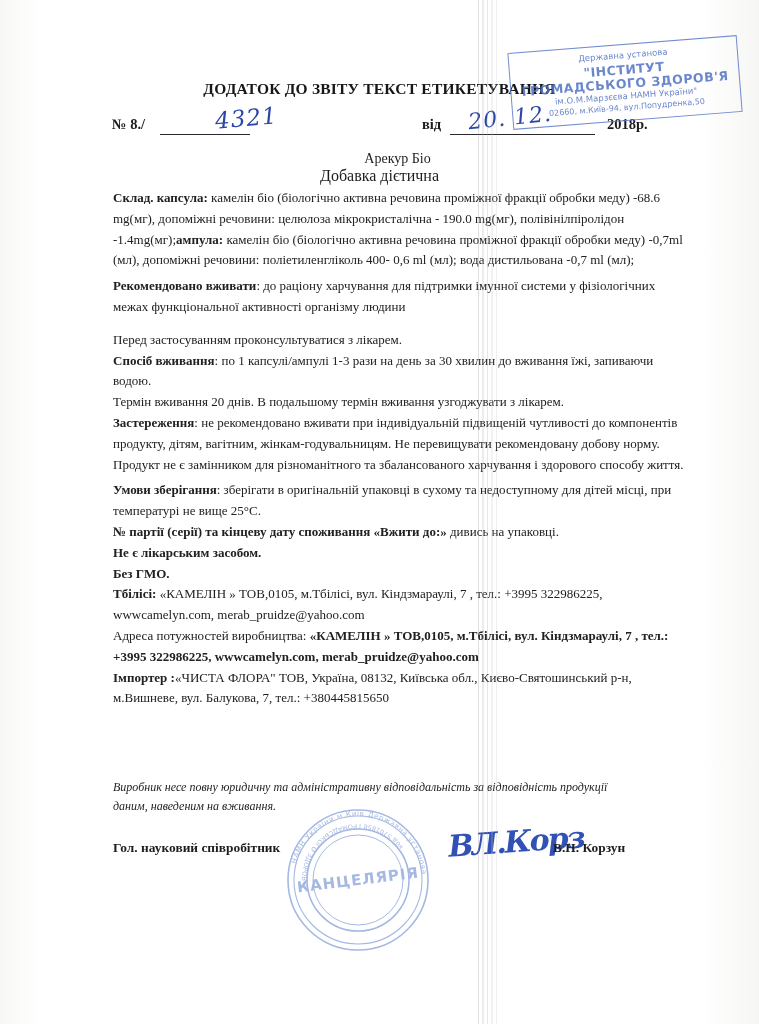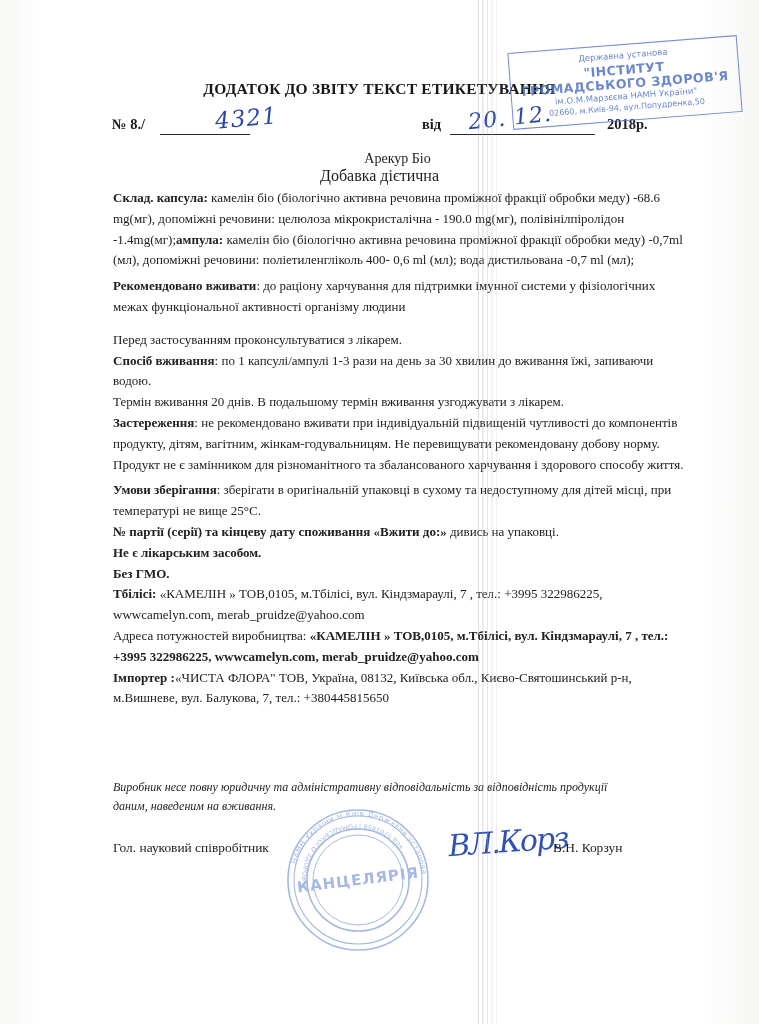--- a/index.html
+++ b/index.html
@@ -160,21 +160,21 @@
     color: #232326;
   }
 
   .signature-row {
     position: absolute;
     left: 113px;
     top: 840px;
     width: 580px;
     height: 26px;
     font-size: 13.4px;
-    font-weight: normal;
+    font-weight: bold;
   }
   .sig-role { position: absolute; left: 0; top: 0; }
   .sig-name { position: absolute; left: 440px; top: 0; }
   .sig-scribble {
     position: absolute;
     left: 335px; top: -16px;
     font-size: 30px;
     color: #3152b4;
     font-family: "DejaVu Serif", serif;
     font-style: italic;

